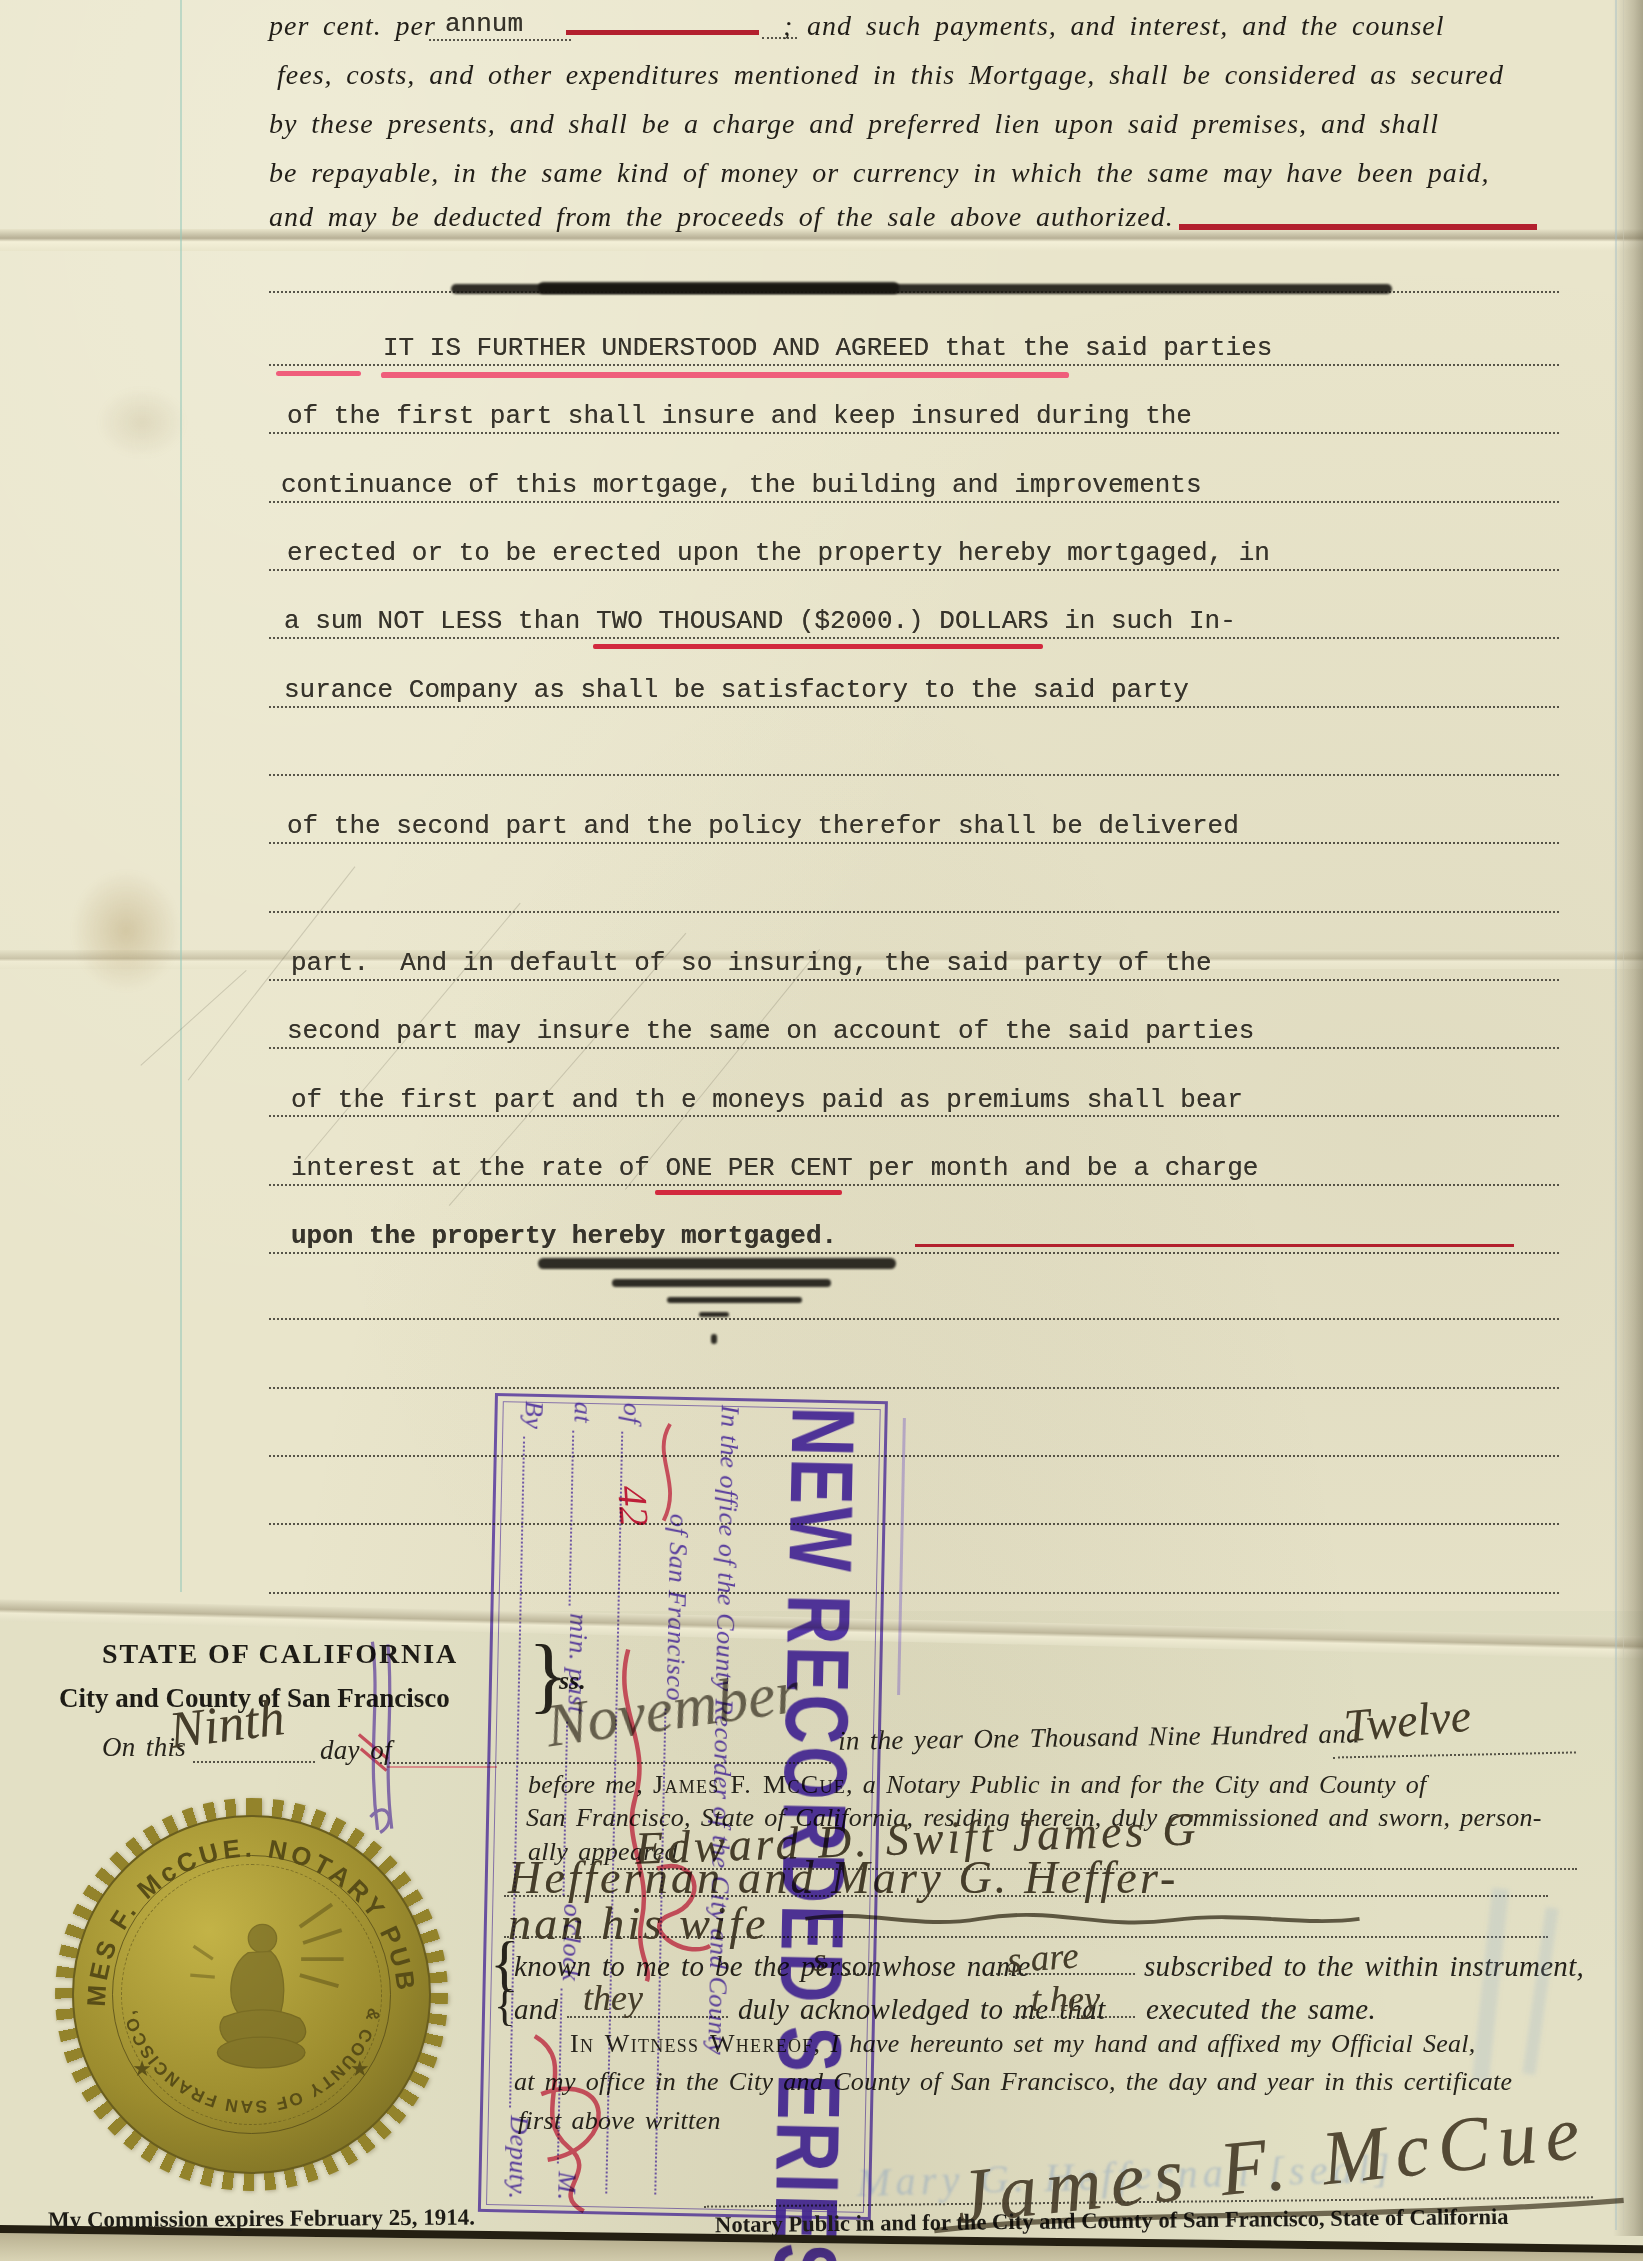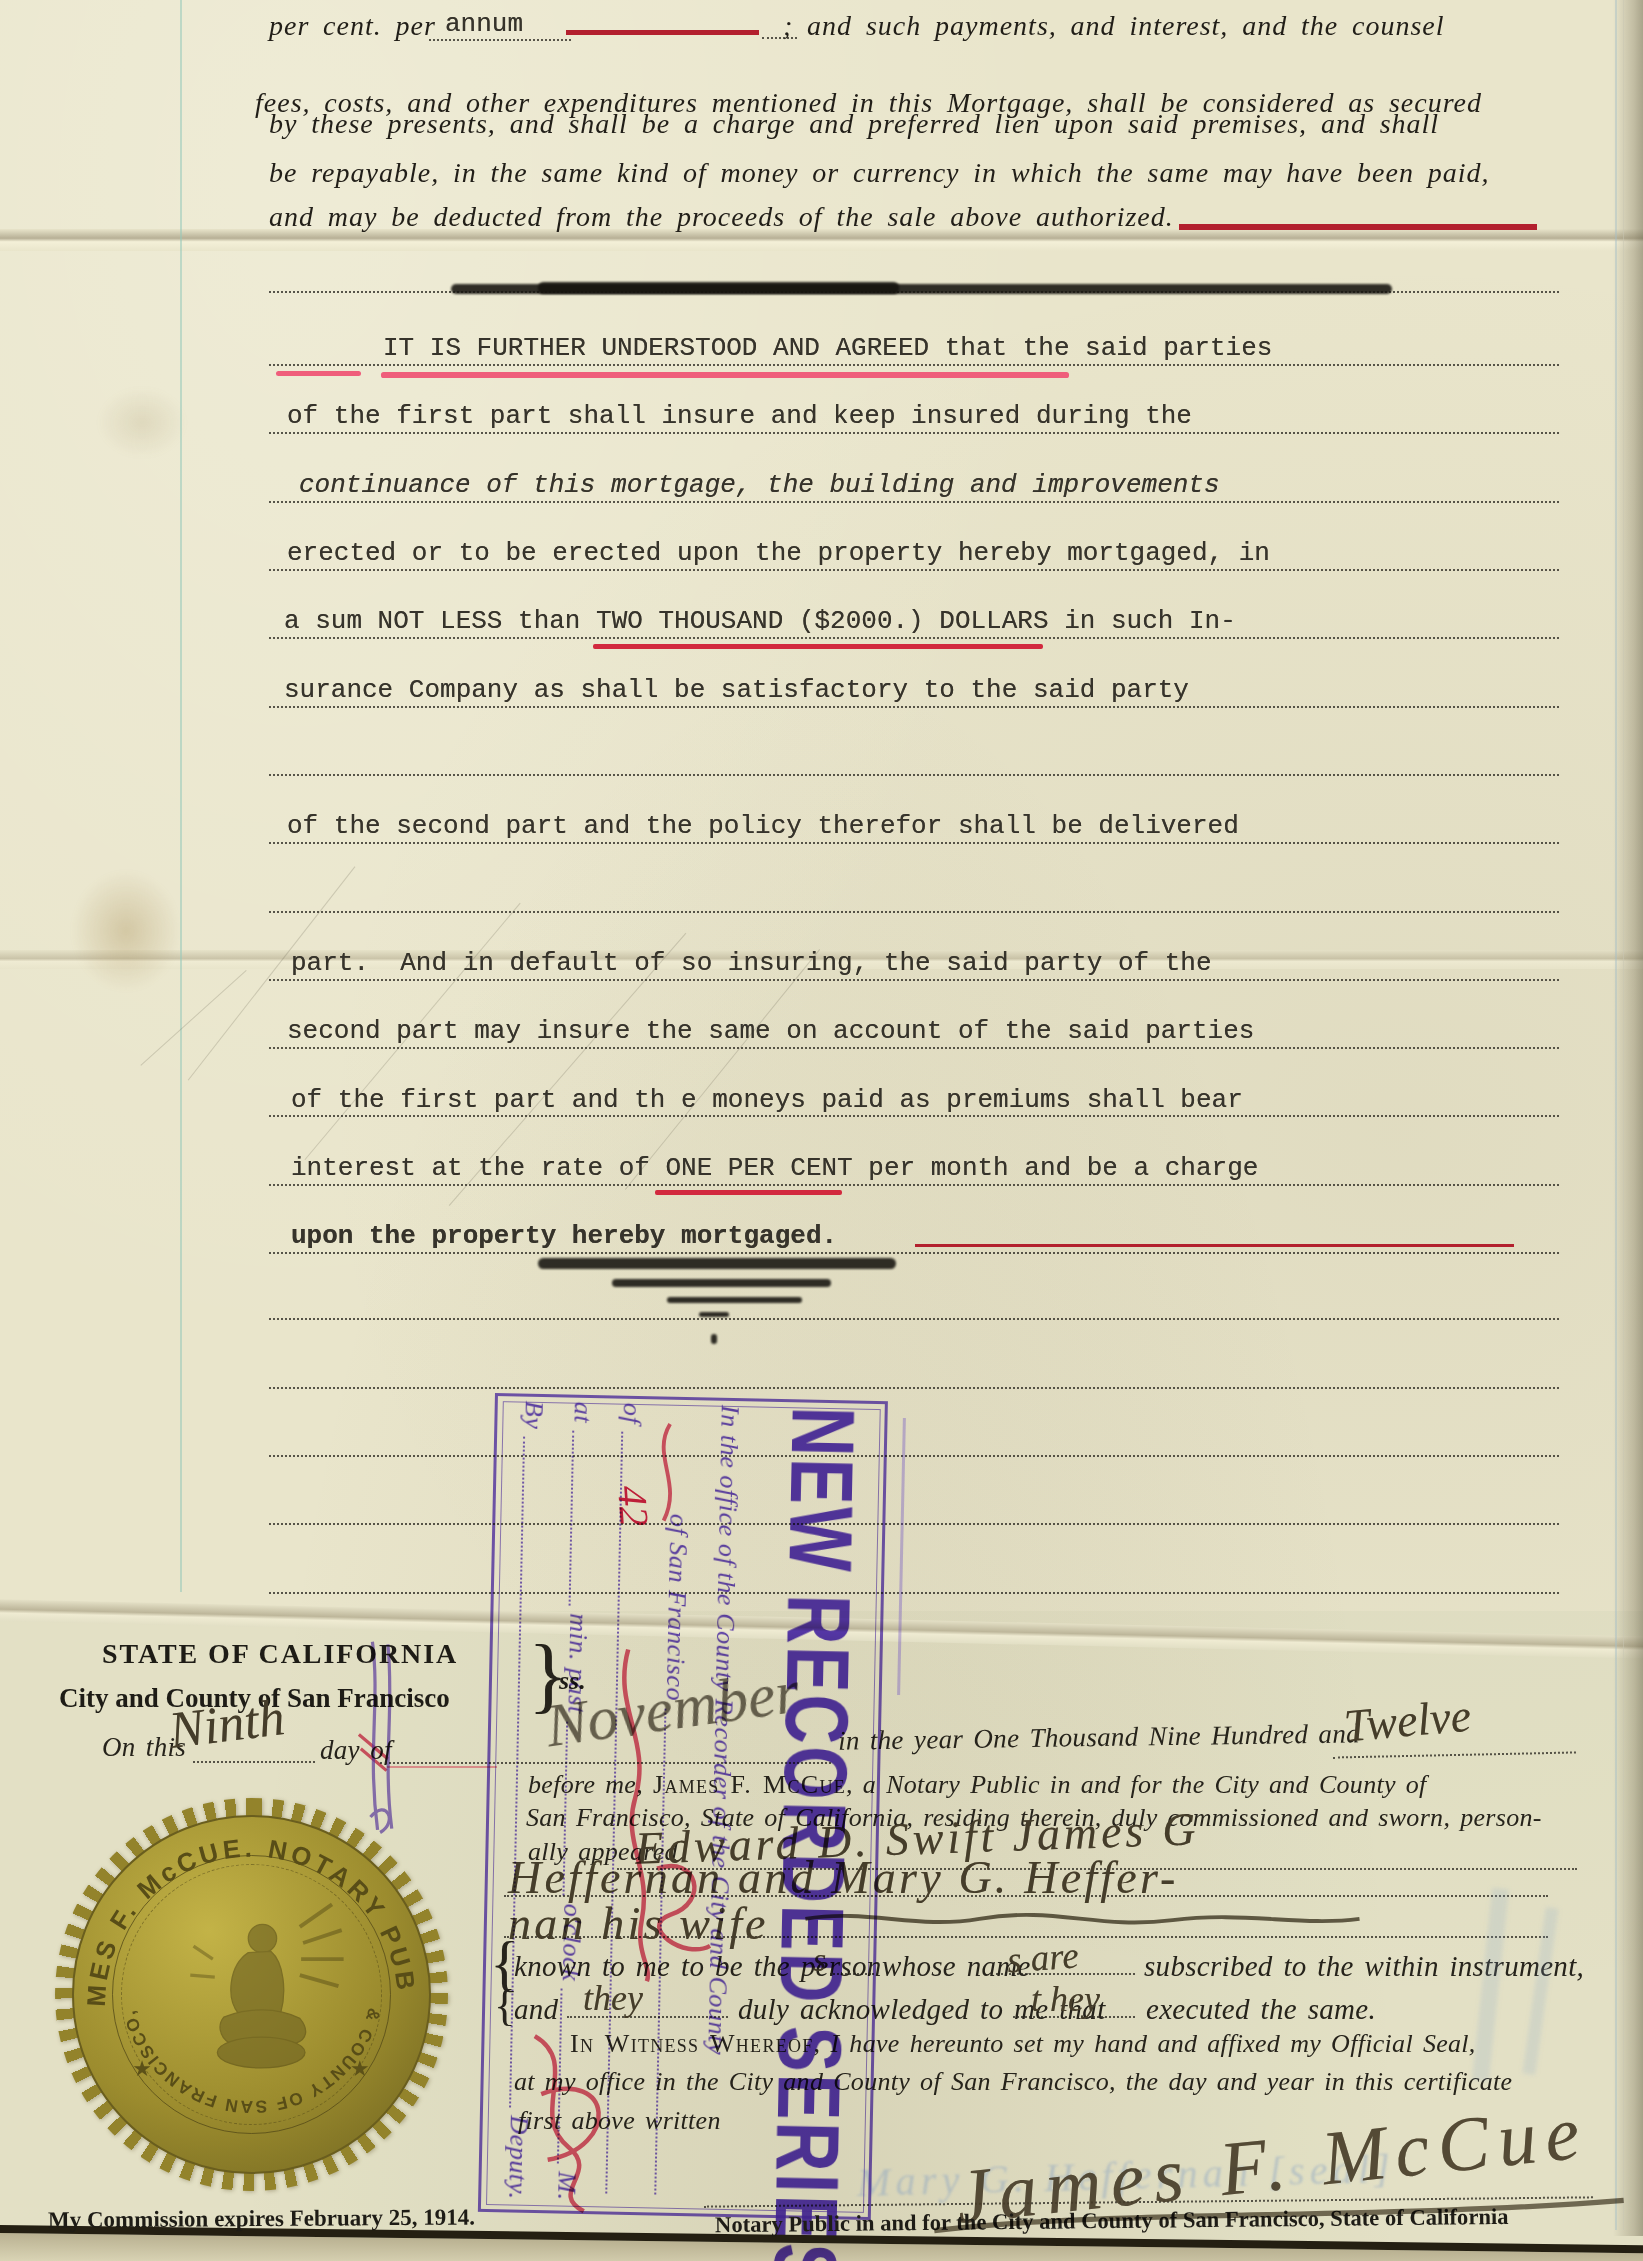--- a/index.html
+++ b/index.html
@@ -98,33 +98,33 @@
   <div class="abs scratch" style="left:567px;top:889px;height:361px;transform:rotate(41deg);"></div>
   <div class="abs scratch" style="left:722px;top:915px;height:309px;transform:rotate(39deg);"></div>
   <div class="abs scratch" style="left:193px;top:947px;height:142px;transform:rotate(48deg);"></div>
 
   <span class="abs it" style="left:269px;top:10.3px;">per cent. per</span>
   <div class="abs dl" style="left:429px;top:39px;width:142px;"></div>
   <span class="abs tw" style="left:445px;top:9px;">annum</span>
   <div class="abs red" style="left:566px;top:30px;width:193px;height:5.2px;"></div>
   <div class="abs dl" style="left:762px;top:37px;width:35px;"></div>
   <span class="abs it" style="left:783px;top:10.3px;">; and such payments, and interest, and the counsel</span>
-  <span class="abs it" style="left:255px;top:59px;margin-top:28px;">fees, costs, and other expenditures mentioned in this Mortgage, shall be considered as secured</span>
+  <span class="abs it" style="left:277px;top:59px;">fees, costs, and other expenditures mentioned in this Mortgage, shall be considered as secured</span>
   <span class="abs it" style="left:269px;top:108px;">by these presents, and shall be a charge and preferred lien upon said premises, and shall</span>
   <span class="abs it" style="left:269px;top:157px;">be repayable, in the same kind of money or currency in which the same may have been paid,</span>
   <span class="abs it" style="left:269px;top:201px;">and may be deducted from the proceeds of the sale above authorized.</span>
   <div class="abs red" style="left:1179px;top:224px;width:358px;height:5.8px;"></div>
 
   <div class="abs dl" style="left:269px;top:291px;width:1290px;"></div>
   <div class="abs smear" style="left:451px;top:284px;width:941px;height:9.7px;"></div>
   <div class="abs smear" style="left:538px;top:282px;width:361px;height:12.2px;"></div>
 
   <span class="abs tw" style="left:383px;top:333px;">IT IS FURTHER UNDERSTOOD AND AGREED that the said parties</span>
   <span class="abs tw" style="left:287px;top:401px;">of the first part shall insure and keep insured during the</span>
-  <span class="abs tw" style="left:299px;top:470px;font-style:italic;">continuance of this mortgage, the building and improvements</span>
+  <span class="abs tw" style="left:281px;top:470px;">continuance of this mortgage, the building and improvements</span>
   <span class="abs tw" style="left:287px;top:538px;">erected or to be erected upon the property hereby mortgaged, in</span>
   <span class="abs tw" style="left:284px;top:606px;">a sum NOT LESS than TWO THOUSAND ($2000.) DOLLARS in such In-</span>
   <span class="abs tw" style="left:284px;top:675px;">surance Company as shall be satisfactory to the said party</span>
   <span class="abs tw" style="left:287px;top:811px;">of the second part and the policy therefor shall be delivered</span>
   <span class="abs tw" style="left:287px;top:1016px;">second part may insure the same on account of the said parties</span>
   <span class="abs tw" style="left:291px;top:948px;">part.  And in default of so insuring, the said party of the</span>
   <span class="abs tw" style="left:291px;top:1085px;">of the first part and th e moneys paid as premiums shall bear</span>
   <span class="abs tw" style="left:291px;top:1153px;">interest at the rate of ONE PER CENT per month and be a charge</span>
   <span class="abs tw" style="left:291px;top:1221px;font-weight:bold;">upon the property hereby mortgaged.</span>
 

